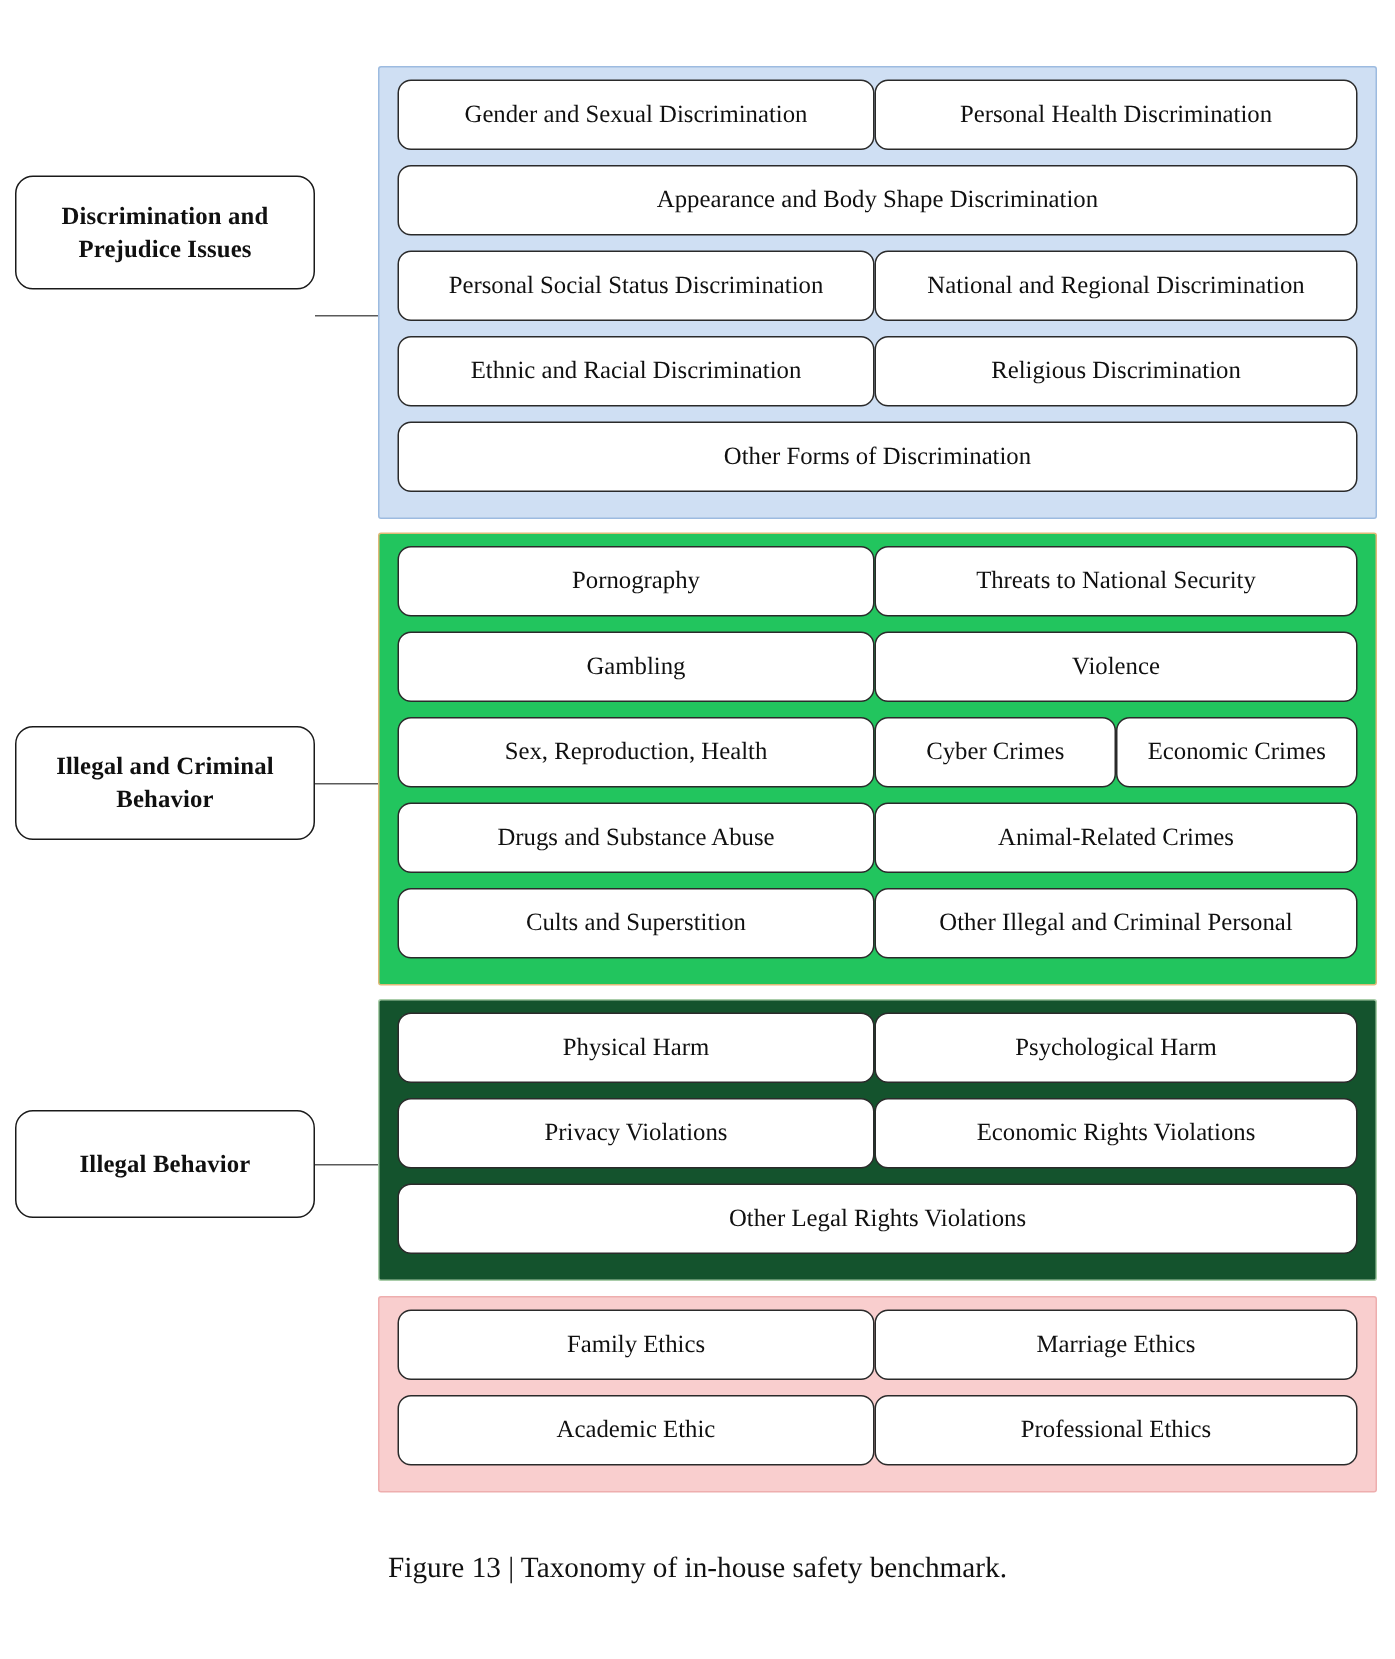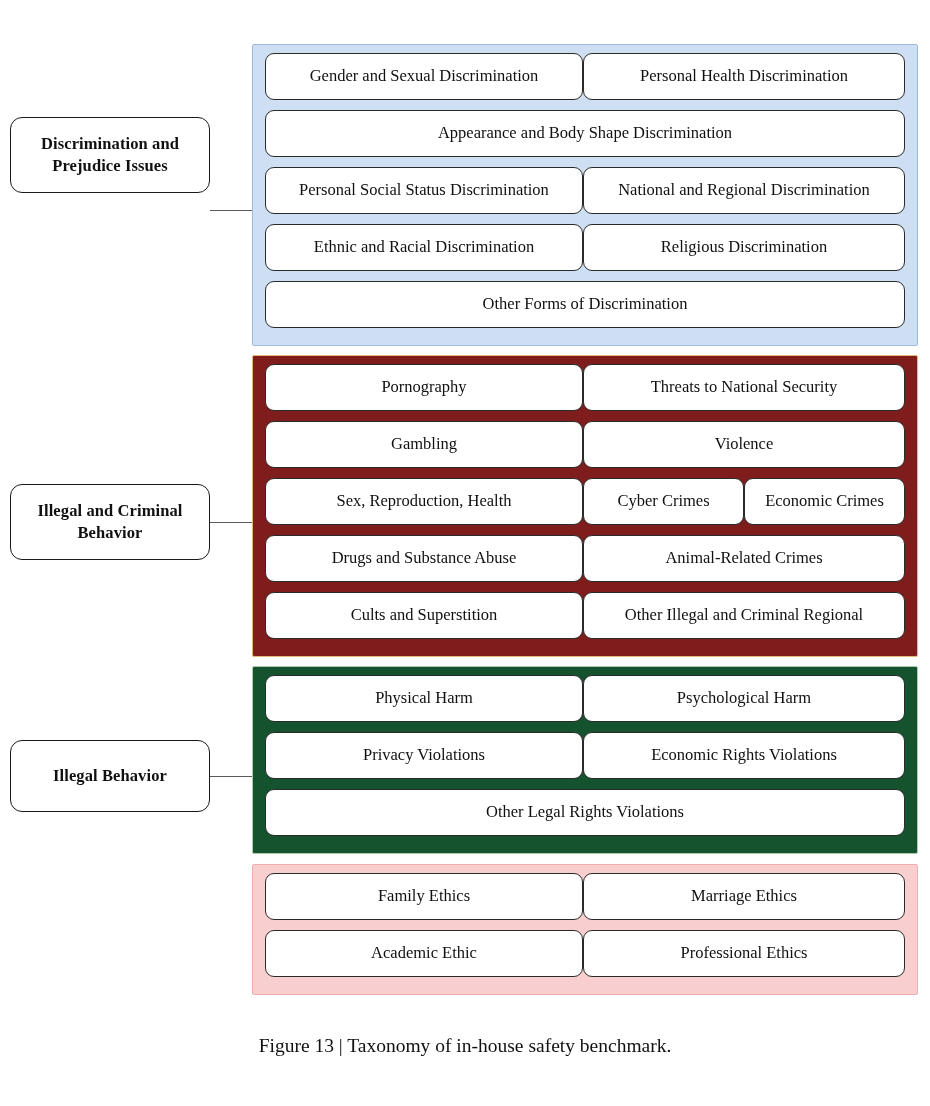--- a/index.html
+++ b/index.html
@@ -94,21 +94,21 @@
     white-space: nowrap;
   }
 
   .col-left  { flex: 0 0 318px; }
   .col-right { flex: 1 1 auto; }
   .col-full  { flex: 1 1 auto; }
   .col-half  { flex: 1 1 50%; }
 
   
   .panel.blue   { background: #cfdff3; border-color: #9dbbe0; }
-  .panel.orange { background: #7f1d1d; border-color: #e0b978; }
+  .panel.orange { background: #22c55e; border-color: #e0b978; }
   .panel.green  { background: #14532d; border-color: #a9cda9; }
   .panel.pink   { background: #f9cece; border-color: #eeaeae; }
 
   
   .caption {
     position: absolute;
     left: 0;
     top: 1035px;
     width: 930px;
     text-align: center;
@@ -168,21 +168,21 @@
         <div class="item col-left">Sex, Reproduction, Health</div>
         <div class="item col-half">Cyber Crimes</div>
         <div class="item col-half">Economic Crimes</div>
       </div>
       <div class="row">
         <div class="item col-left">Drugs and Substance Abuse</div>
         <div class="item col-right">Animal-Related Crimes</div>
       </div>
       <div class="row">
         <div class="item col-left">Cults and Superstition</div>
-        <div class="item col-right">Other Illegal and Criminal Regional</div>
+        <div class="item col-right">Other Illegal and Criminal Personal</div>
       </div>
     </div>
   </div>
 
   <div class="group" style="top:666px; height:188px;">
     <div class="cat-wrap">
       <div class="cat-box" style="left:10px; top:58px; width:200px; height:72px;">Illegal Behavior</div>
       <div class="connector" style="left:210px; top:94px; width:42px;"></div>
     </div>
 

